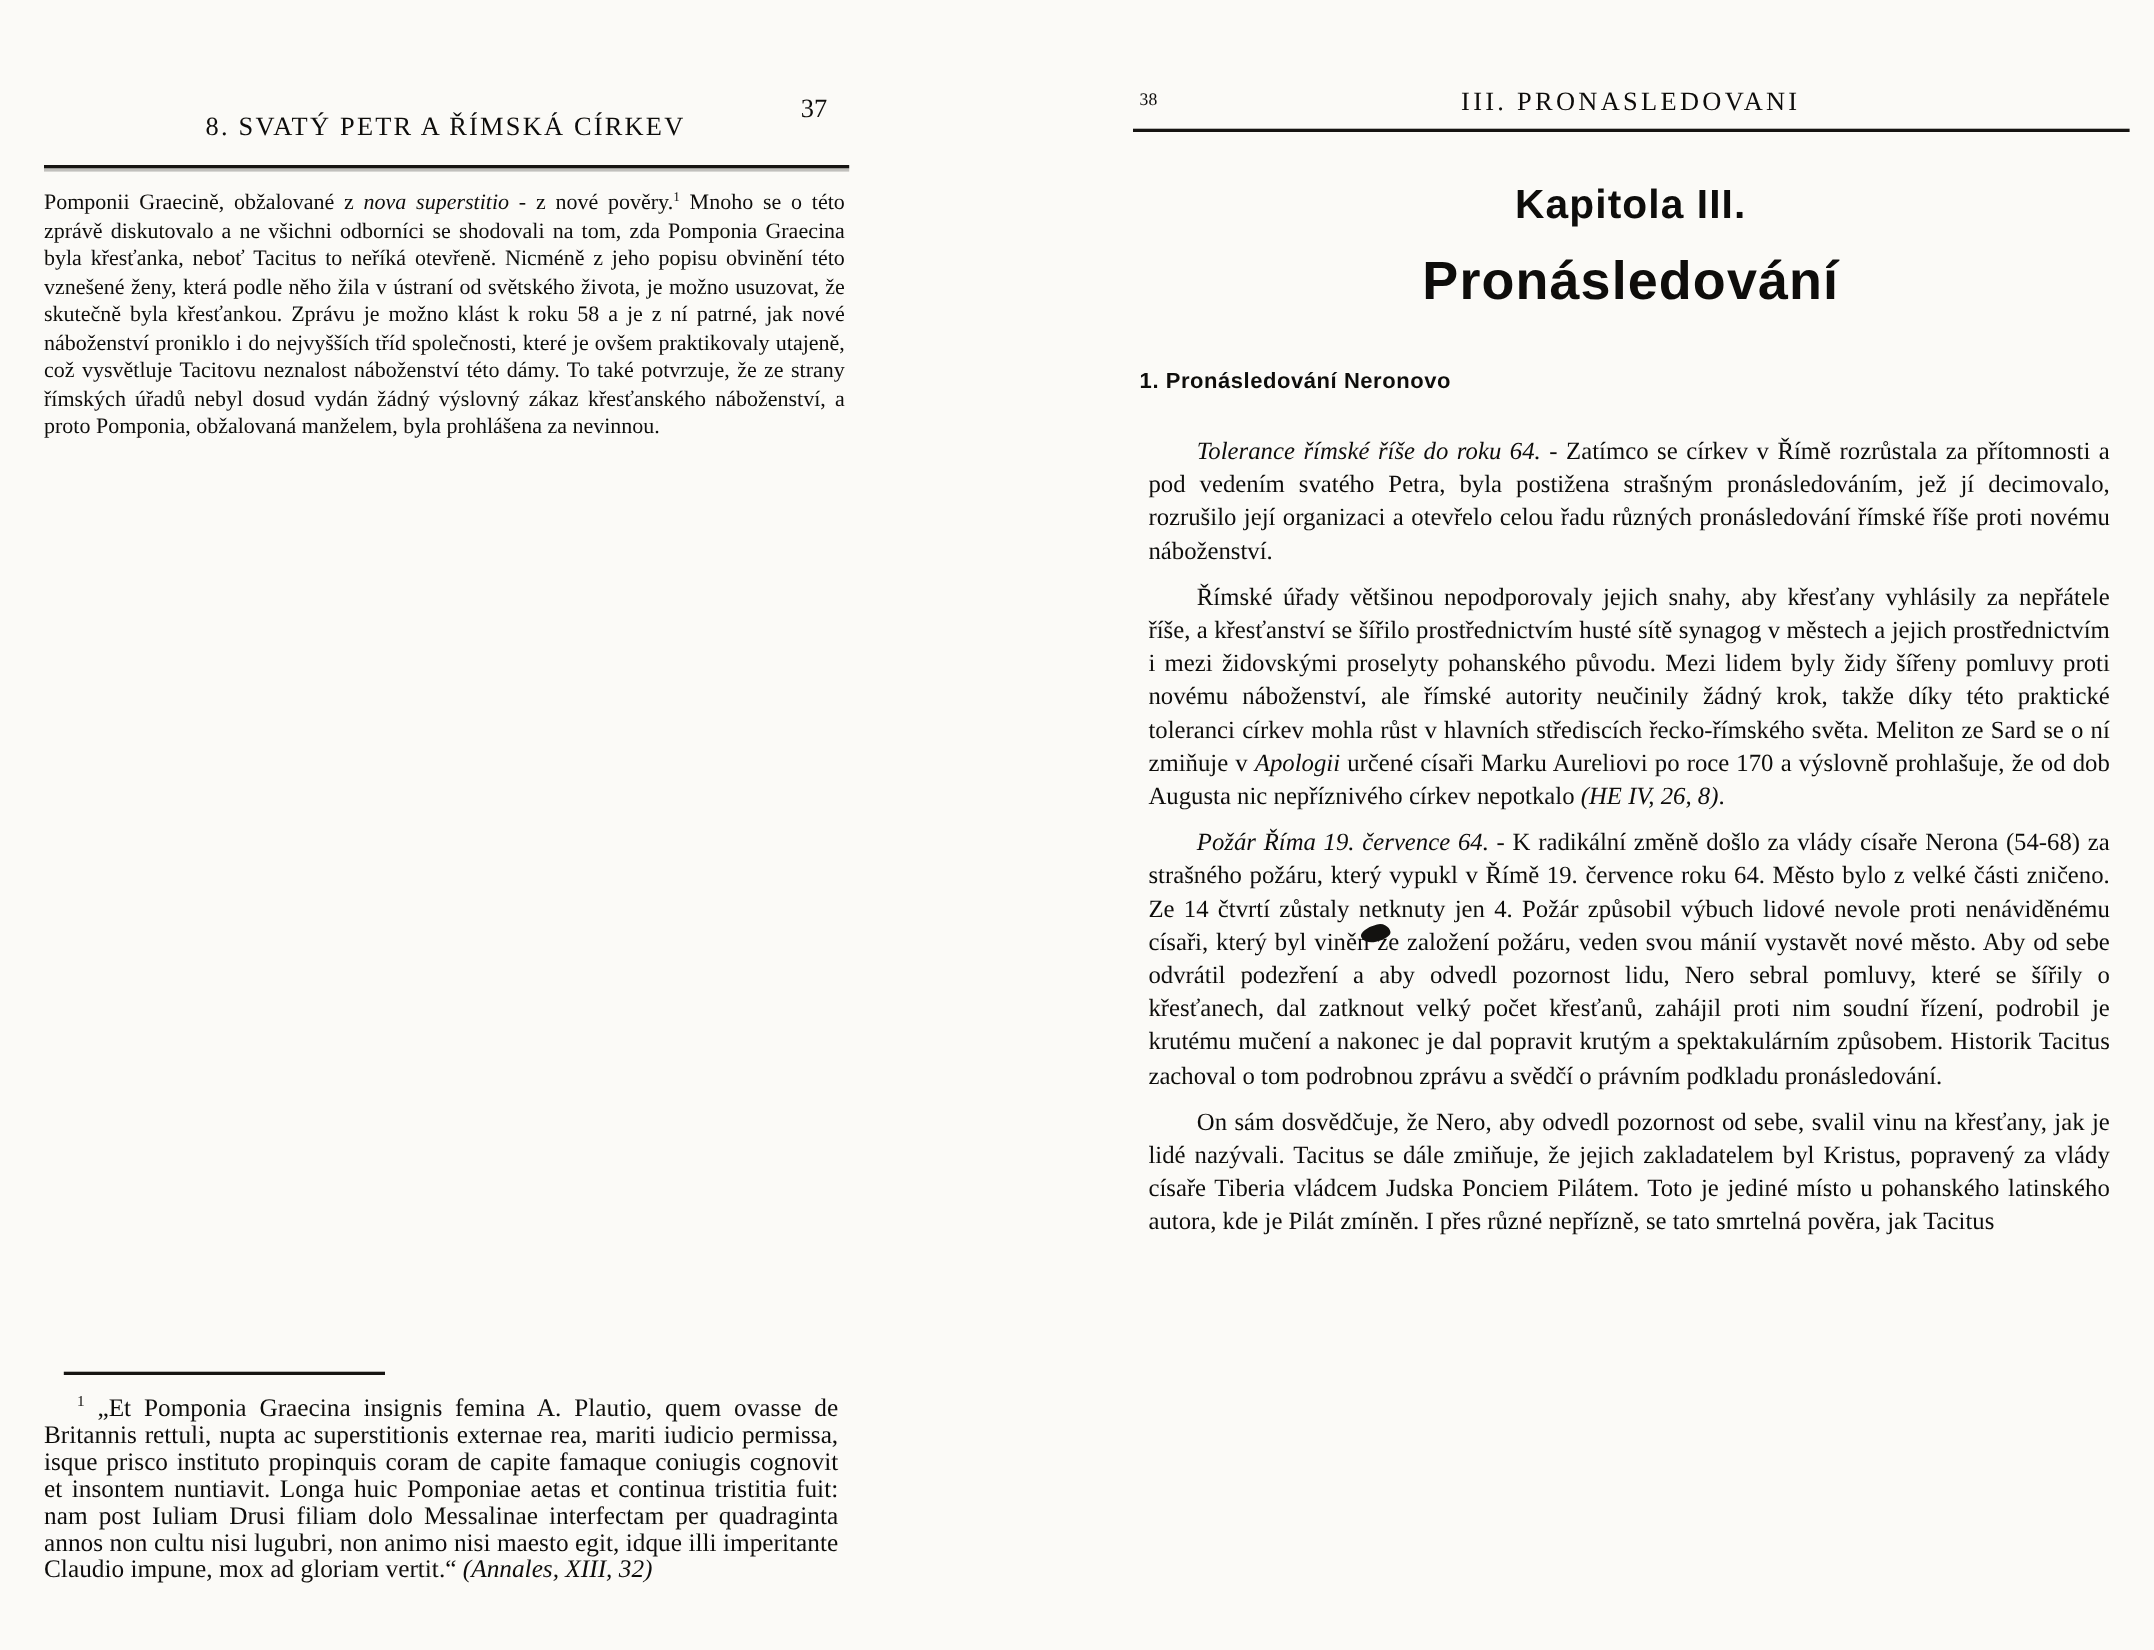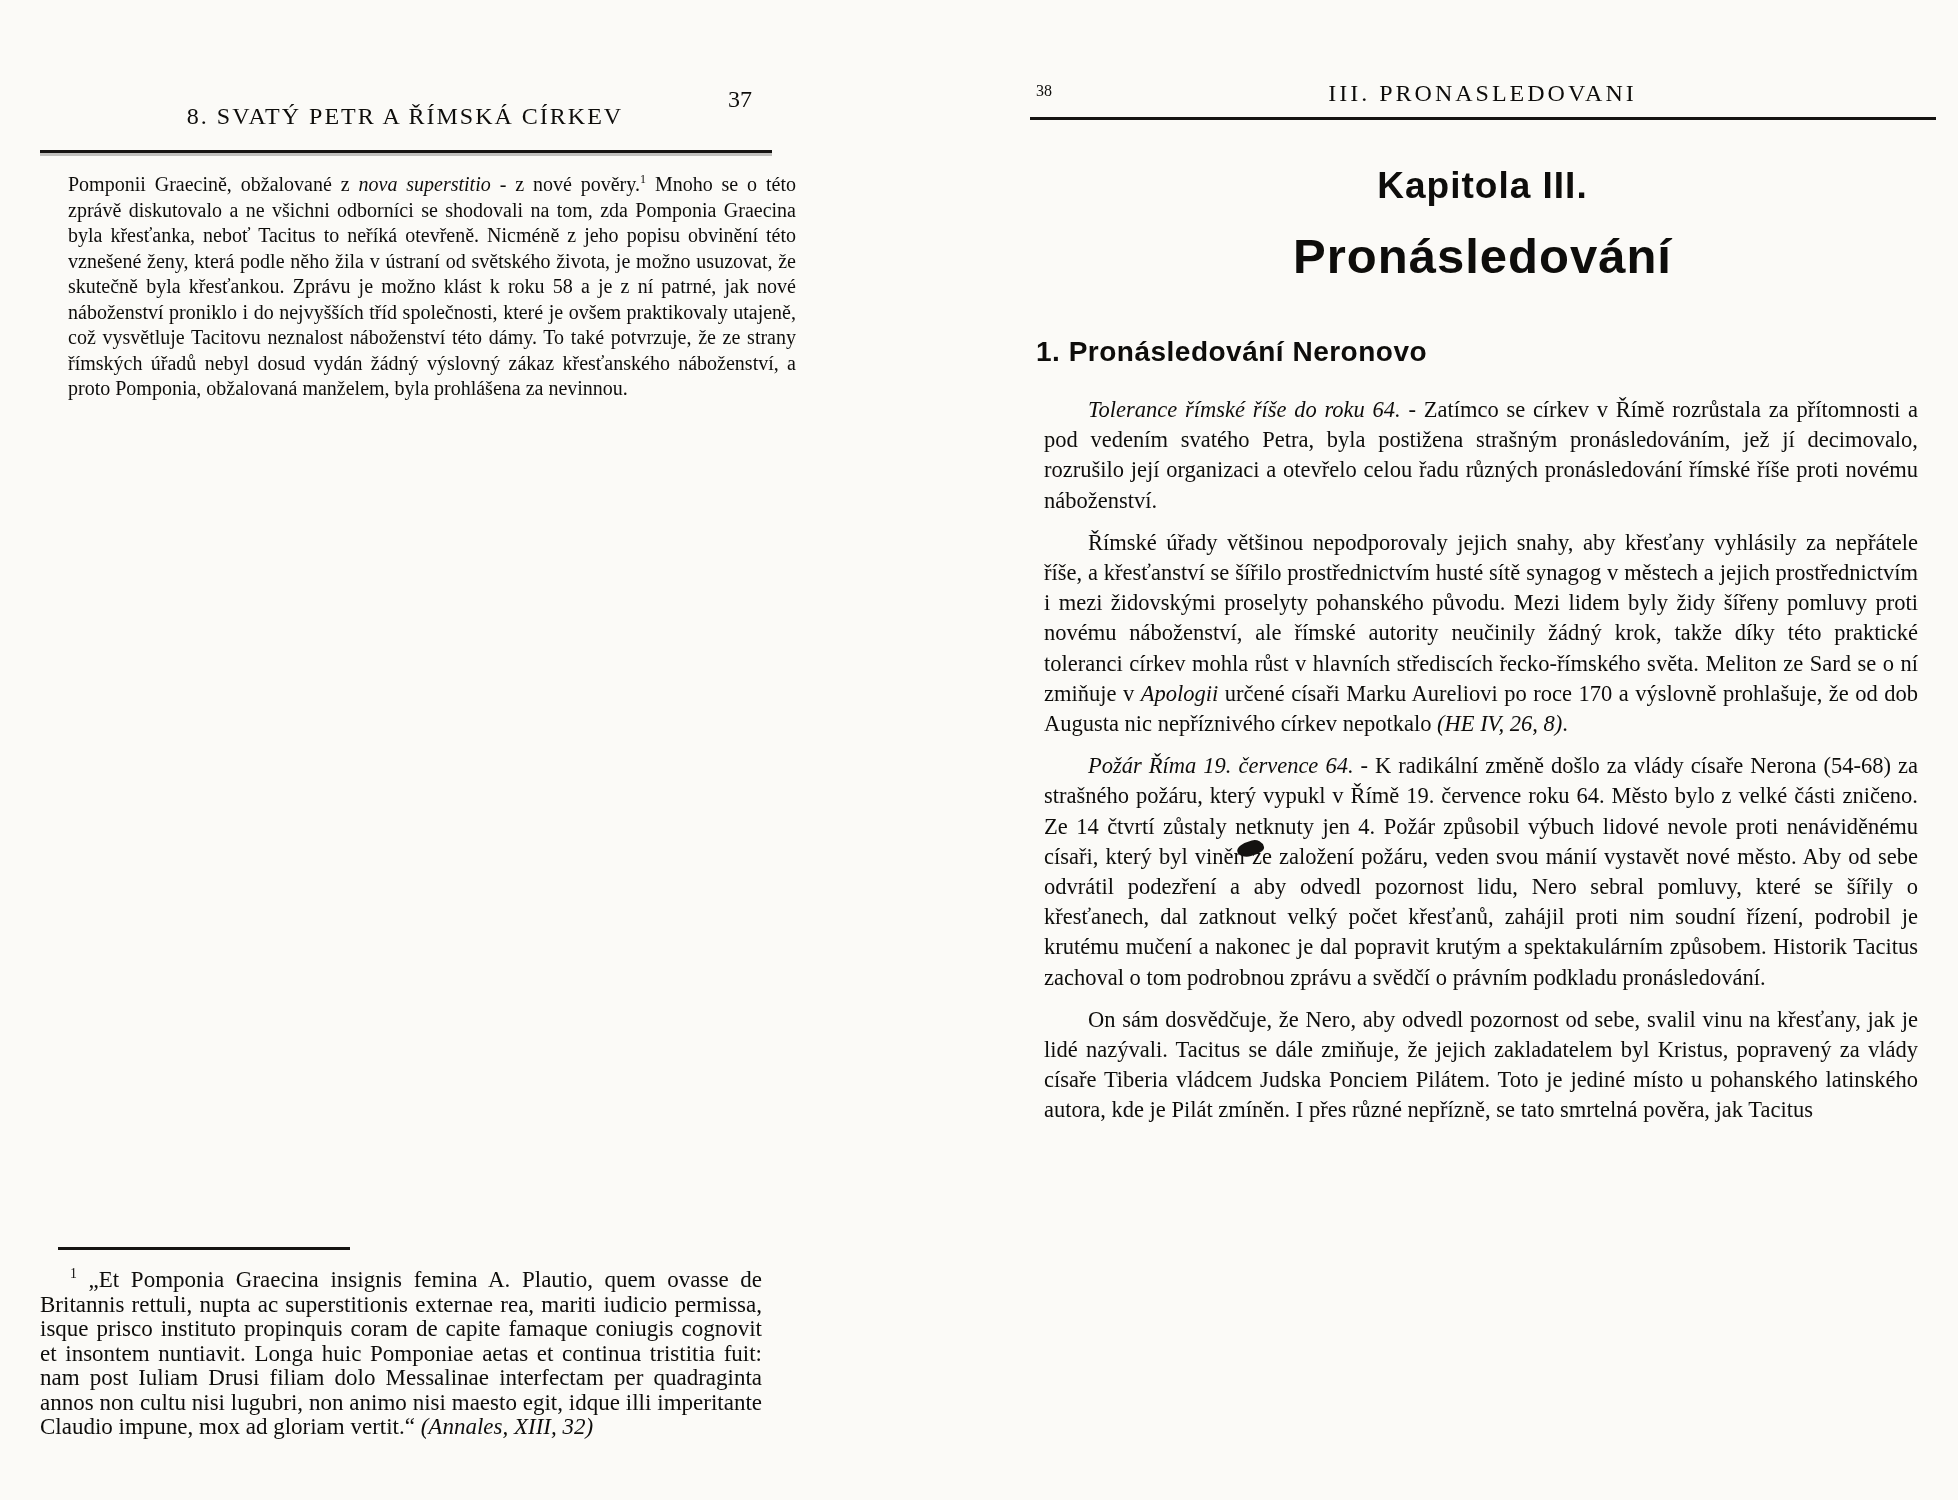--- a/index.html
+++ b/index.html
@@ -19,21 +19,20 @@
     display: block; text-align: center;
     font-size: 24px; letter-spacing: 2px; white-space: nowrap; margin-top: 17px;
   }
   .lp-header .rh-num { position: absolute; right: 18px; top: 0; font-size: 24px; }
   .lp-rule { left: 40px; top: 150px; width: 732px; height: 3px; box-shadow: 0 3px 0 rgba(20,18,16,.25); }
 
   .lp-body {
     position: absolute; left: 40px; top: 172px; width: 728px;
     font-size: 20px; line-height: 25.5px;
     text-align: justify;
-    margin-left: 28px;
   }
   .lp-body p { margin: 0; }
 
   .fn-rule { left: 58px; top: 1247px; width: 292px; height: 3px; }
   .lp-footnote {
     position: absolute; left: 40px; top: 1268px; width: 722px;
     font-size: 23px; line-height: 24.5px;
     text-align: justify;
   }
   .lp-footnote p { margin: 0; text-indent: 30px; }
@@ -57,21 +56,21 @@
   }
   .chapter-title {
     position: absolute; left: 1030px; top: 228px; width: 905px;
     text-align: center;
     font-family: "Liberation Sans", sans-serif;
     font-weight: bold; font-size: 49px; letter-spacing: 1px;
   }
   .section-heading {
     position: absolute; left: 1036px; top: 336px; width: 900px;
     font-family: "Liberation Sans", sans-serif;
-    font-weight: bold; font-size: 28px; letter-spacing: 0.5px;
+    font-weight: bold; font-size: 20px; letter-spacing: 0.5px;
   }
 
   .rp-body {
     position: absolute; left: 1032px; top: 383px; width: 898px;
     font-size: 22.5px; line-height: 30.2px;
     text-align: justify;
   }
   .rp-body p { margin: 12px; text-indent: 44px; }
 
   .ink-smudge {

